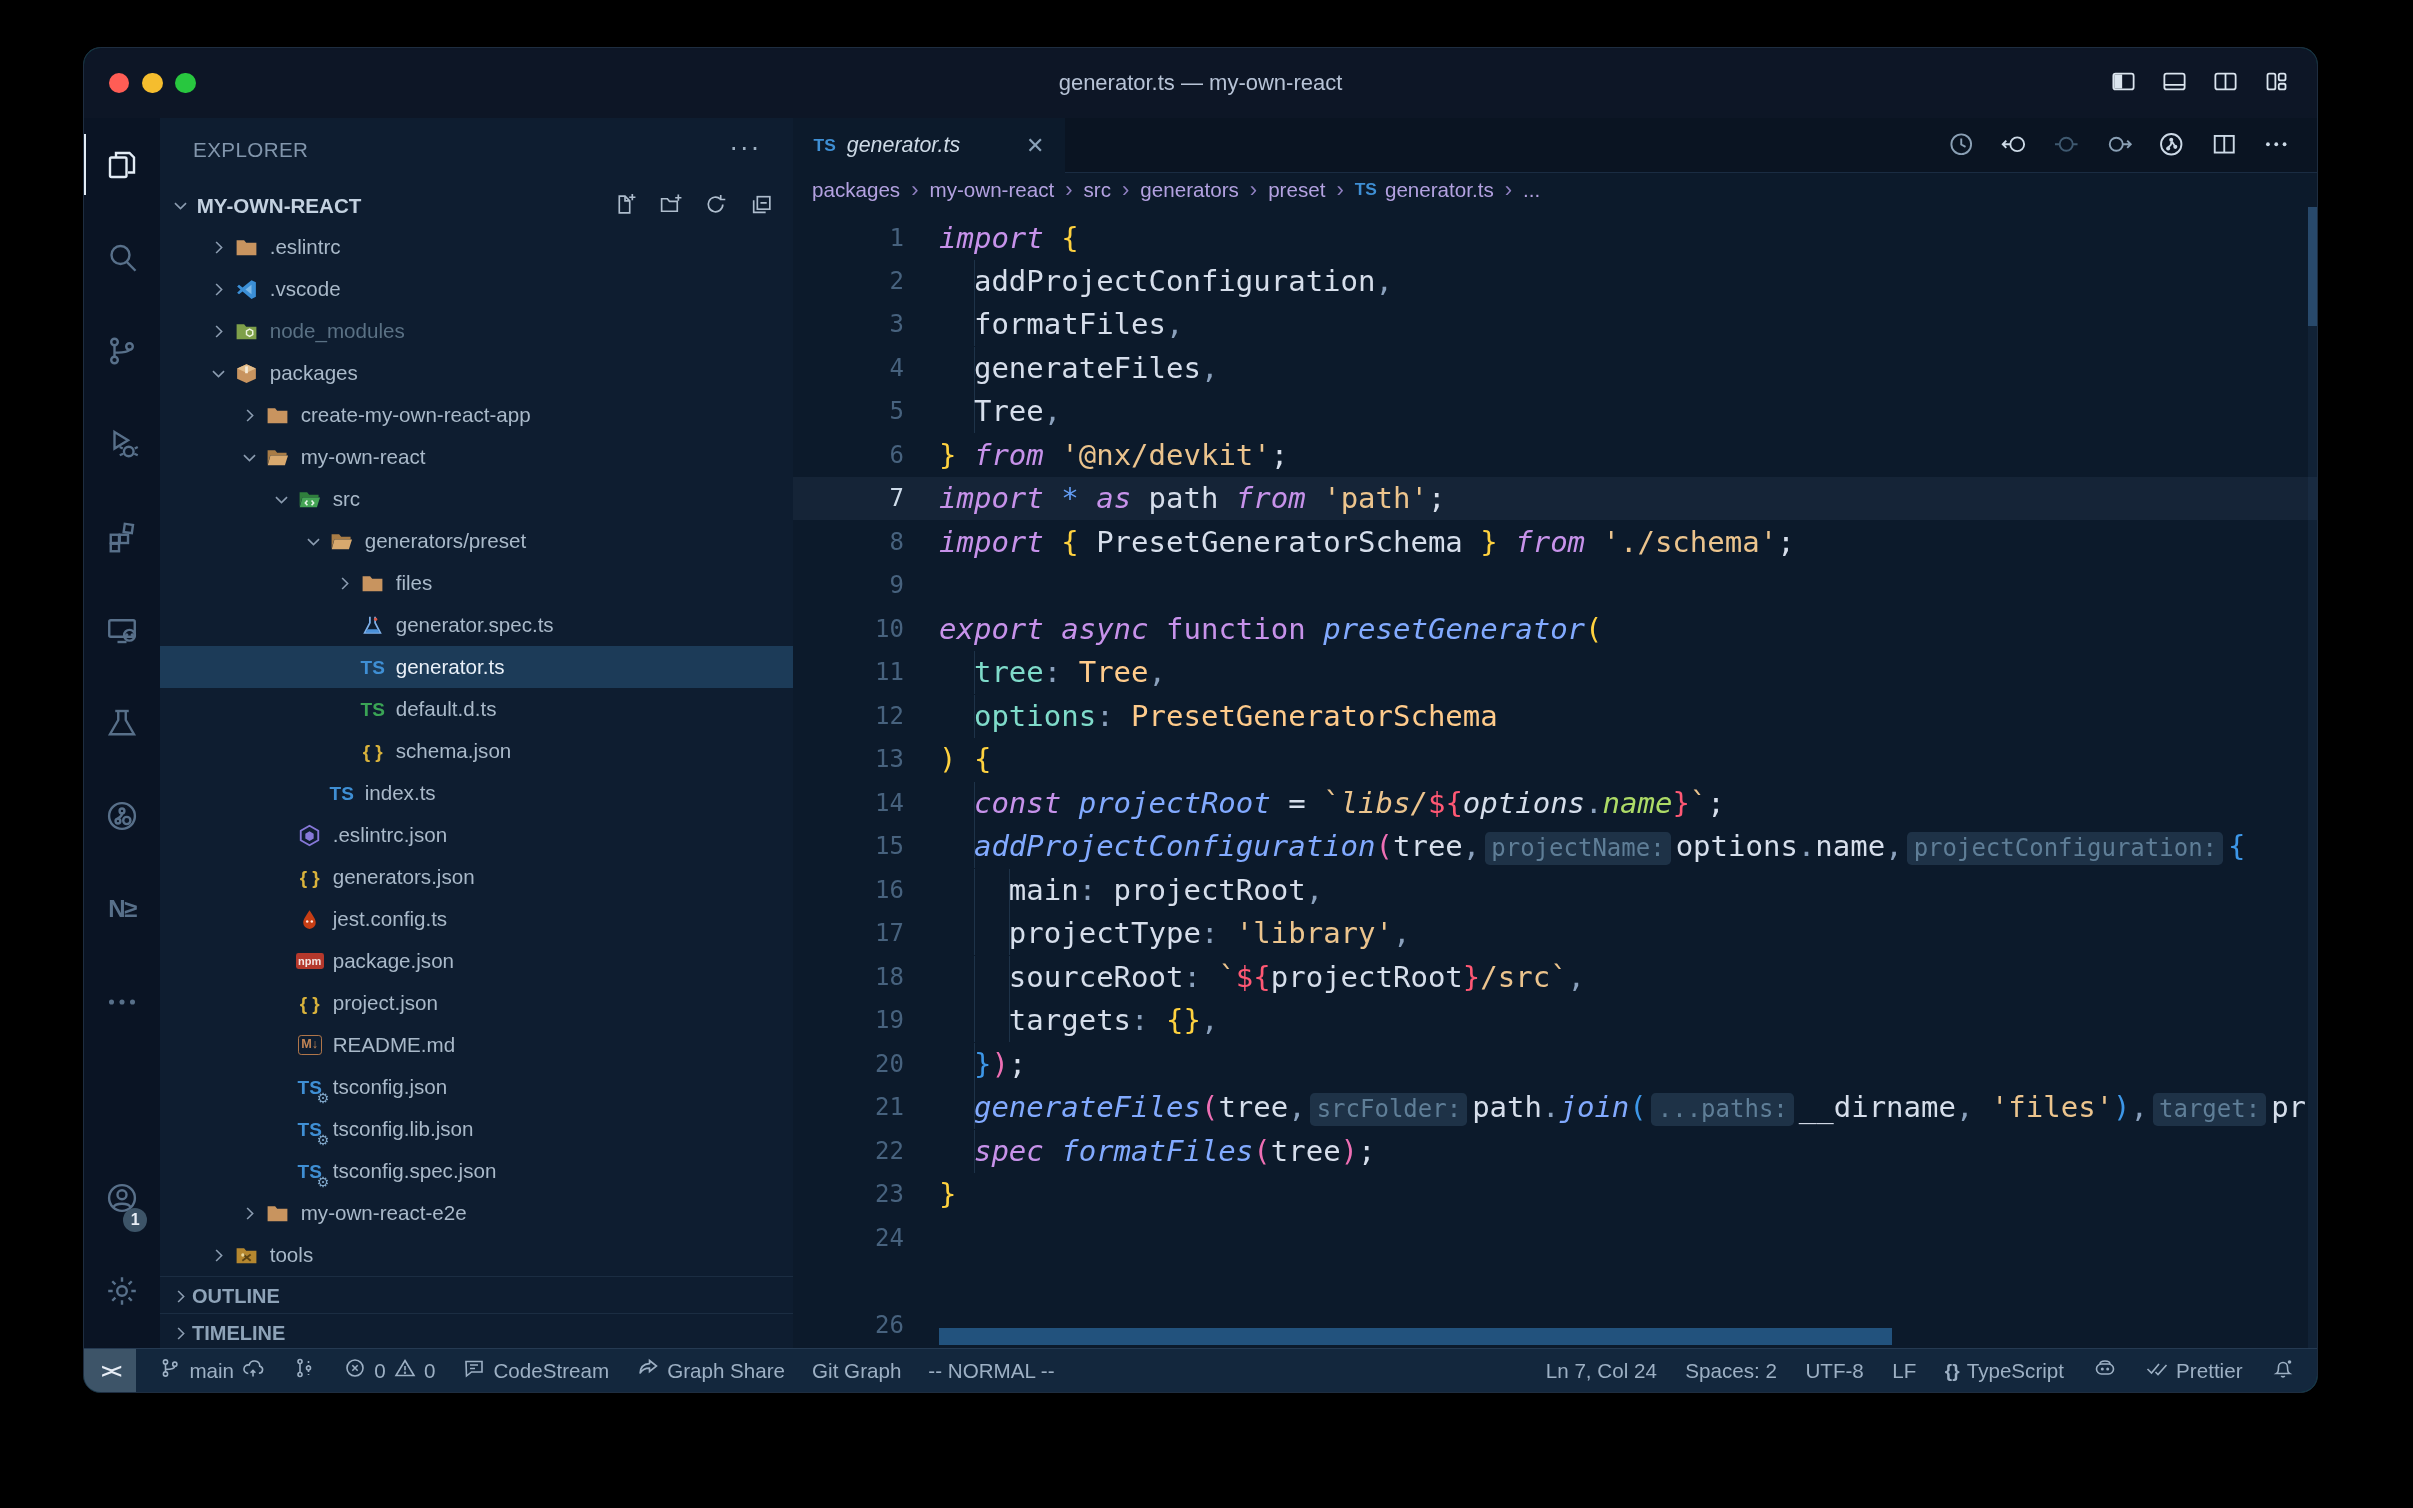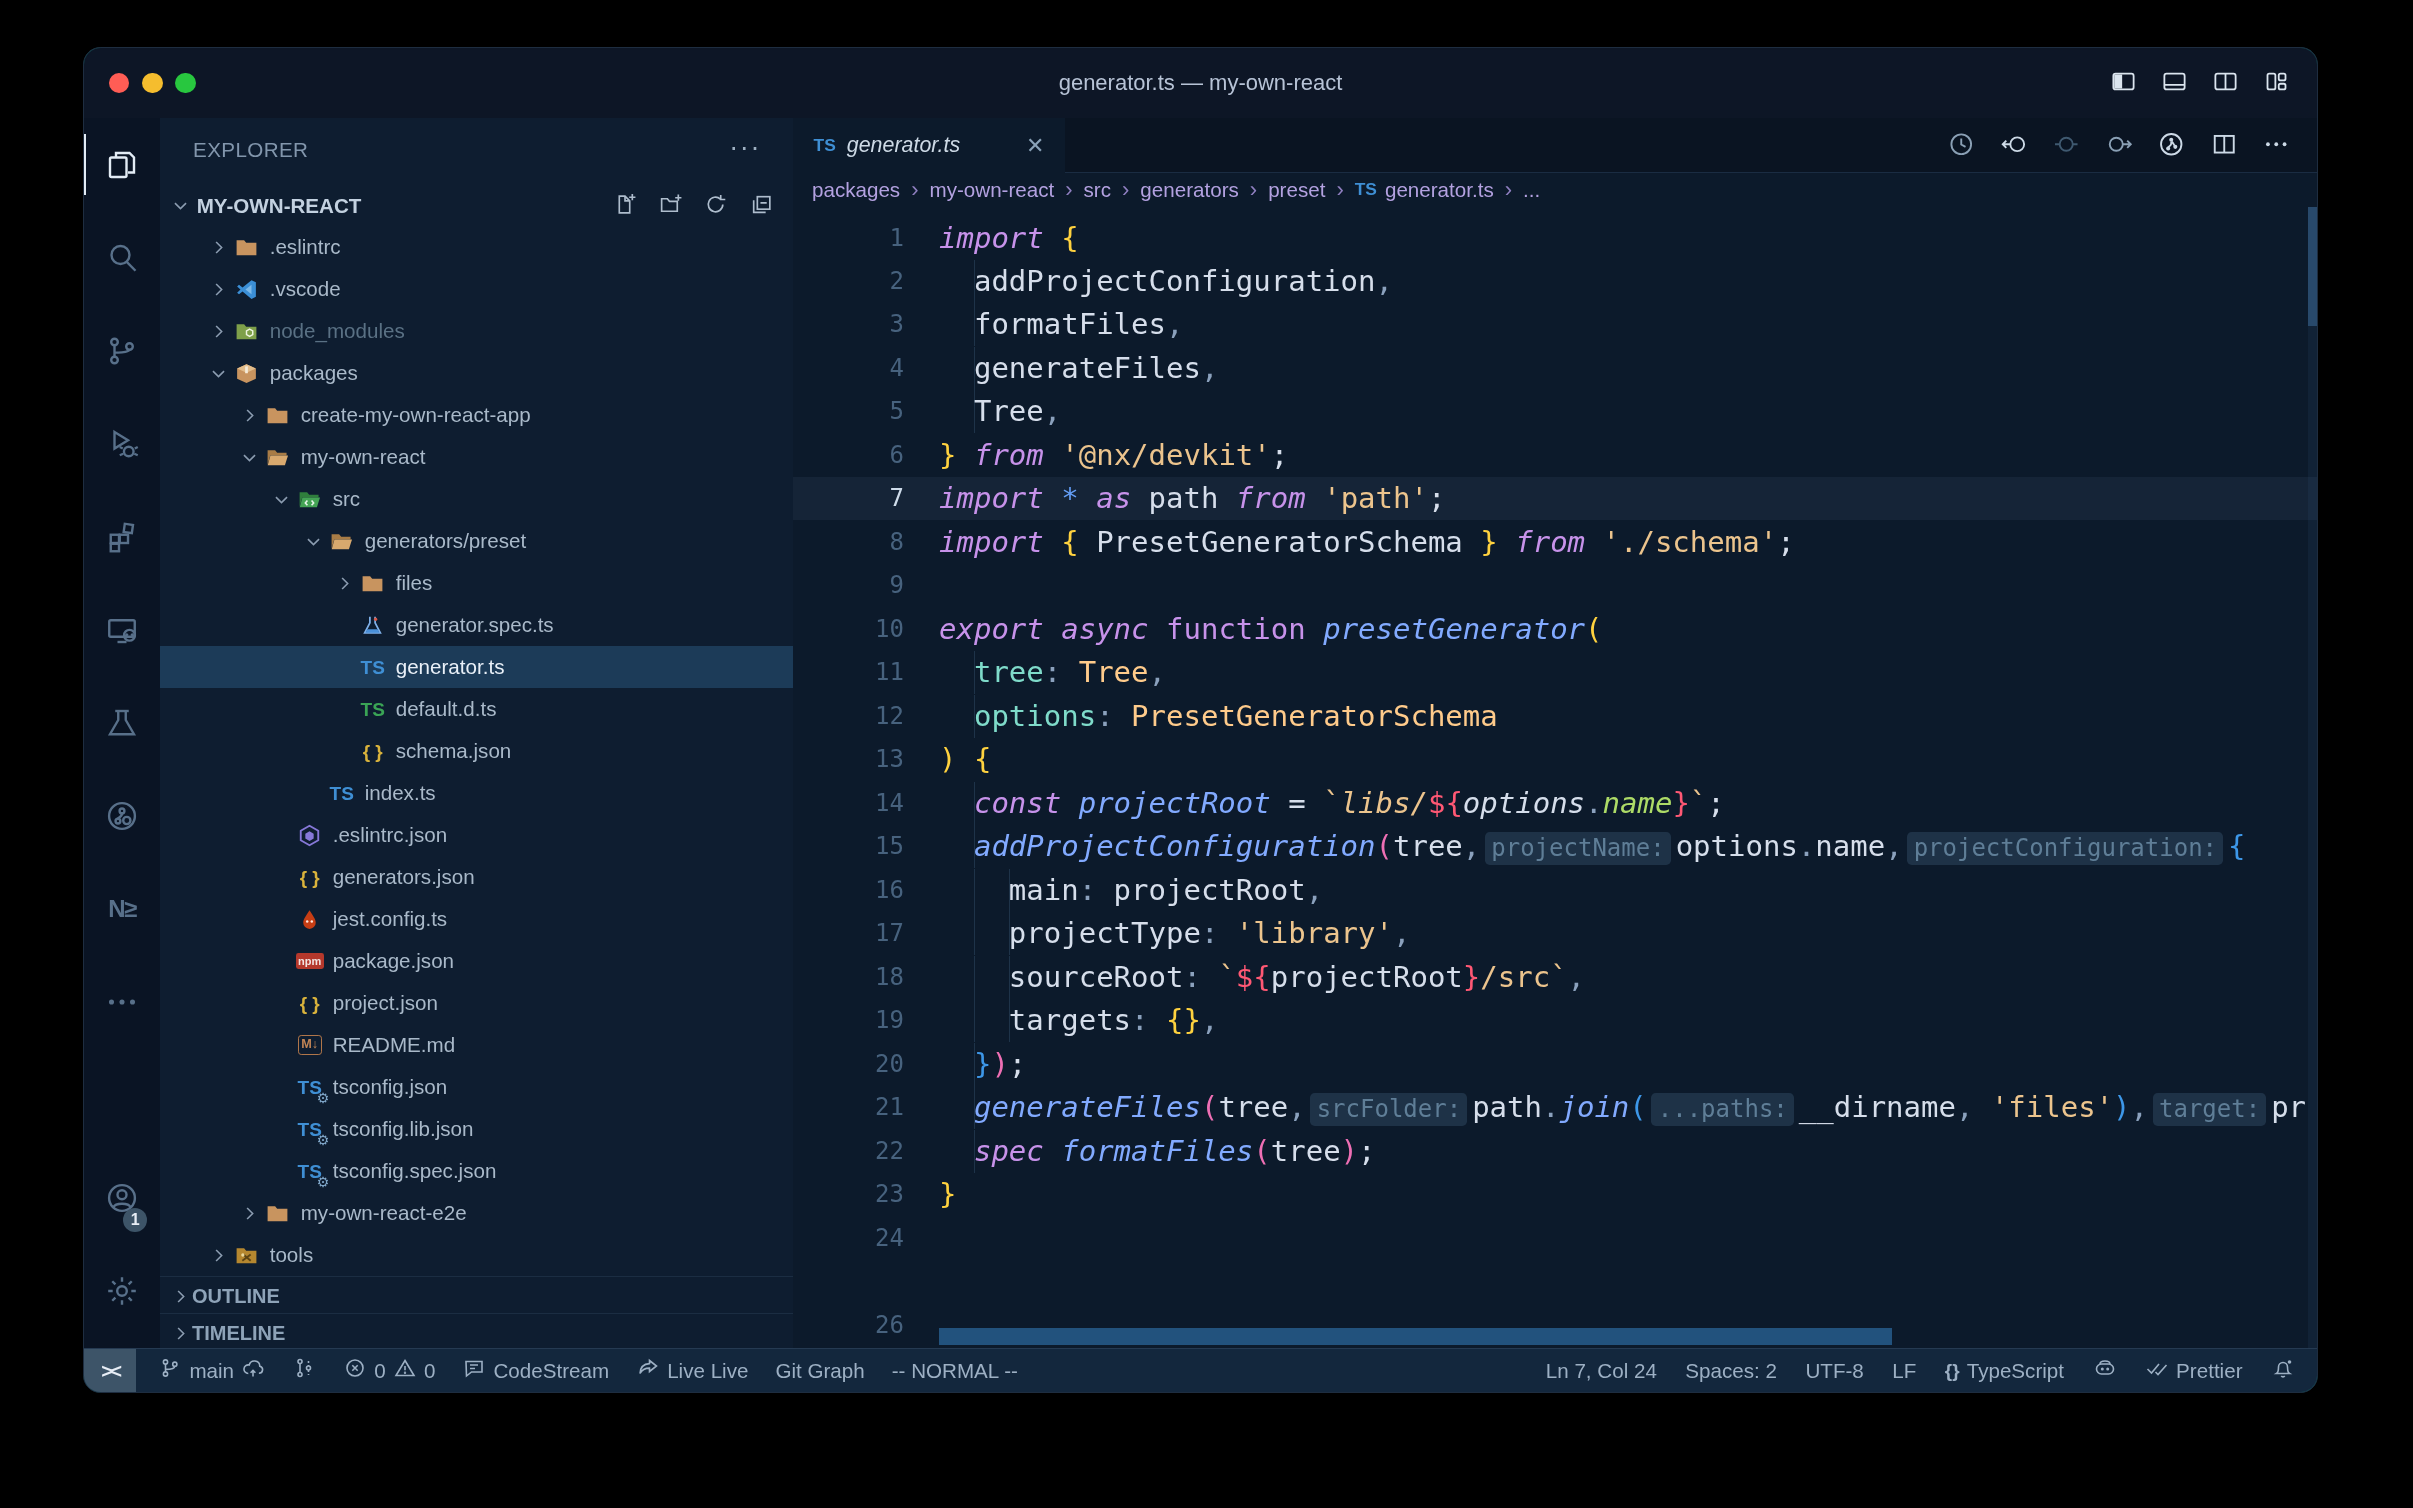--- a/index.html
+++ b/index.html
@@ -692,21 +692,21 @@
           <span><svg viewBox="0 0 24 24" fill="none" stroke="currentColor" stroke-width="1.6">
               <path d="M4 5.5h16V16H9.5L4.5 20z"></path>
               <path d="M8 9h8 M8 12.5h5"></path>
             </svg></span>
           <span>CodeStream</span>
         </div>
         <div class="st-item">
           <span><svg viewBox="0 0 24 24" fill="none" stroke="currentColor" stroke-width="1.6">
               <path d="M13.5 4.5l7 5.5-7 5.5v-3.4c-5.5 0-8 2.4-9.5 5.4.3-6 3.5-9.6 9.5-9.9z"></path>
             </svg></span>
-          <span>Live Live</span>
+          <span>Graph Share</span>
         </div>
         <div class="st-item">
           <span>Git Graph</span>
         </div>
         <div class="st-item">
           <span>-- NORMAL --</span>
         </div>
       </div>
     <div class="st-right" id="st-right">
         <div class="st-item">

